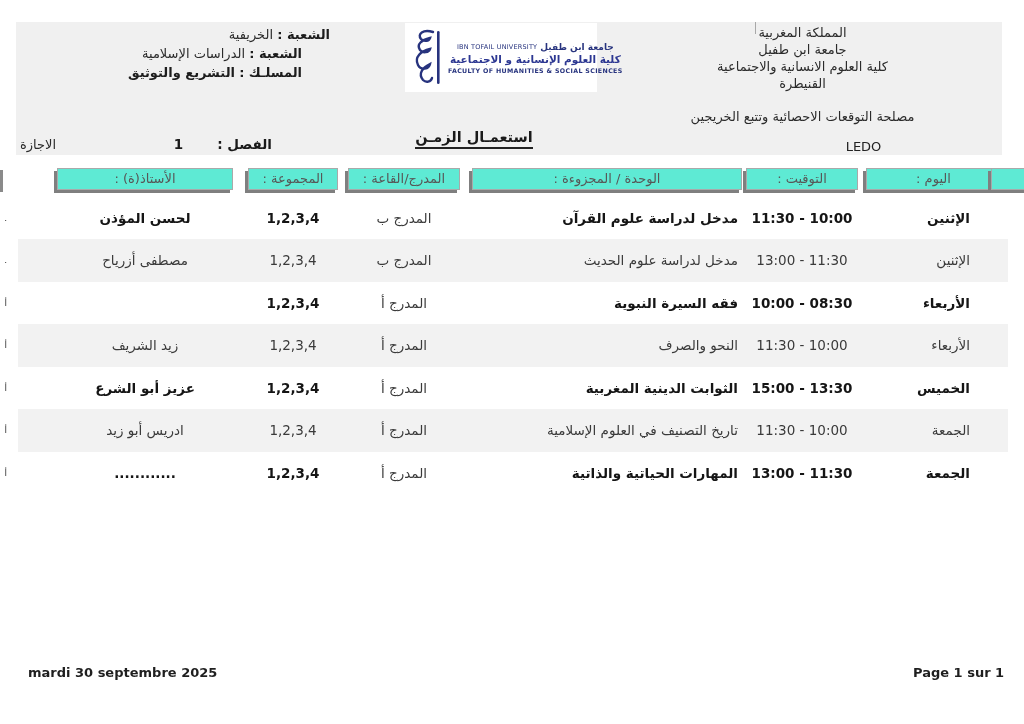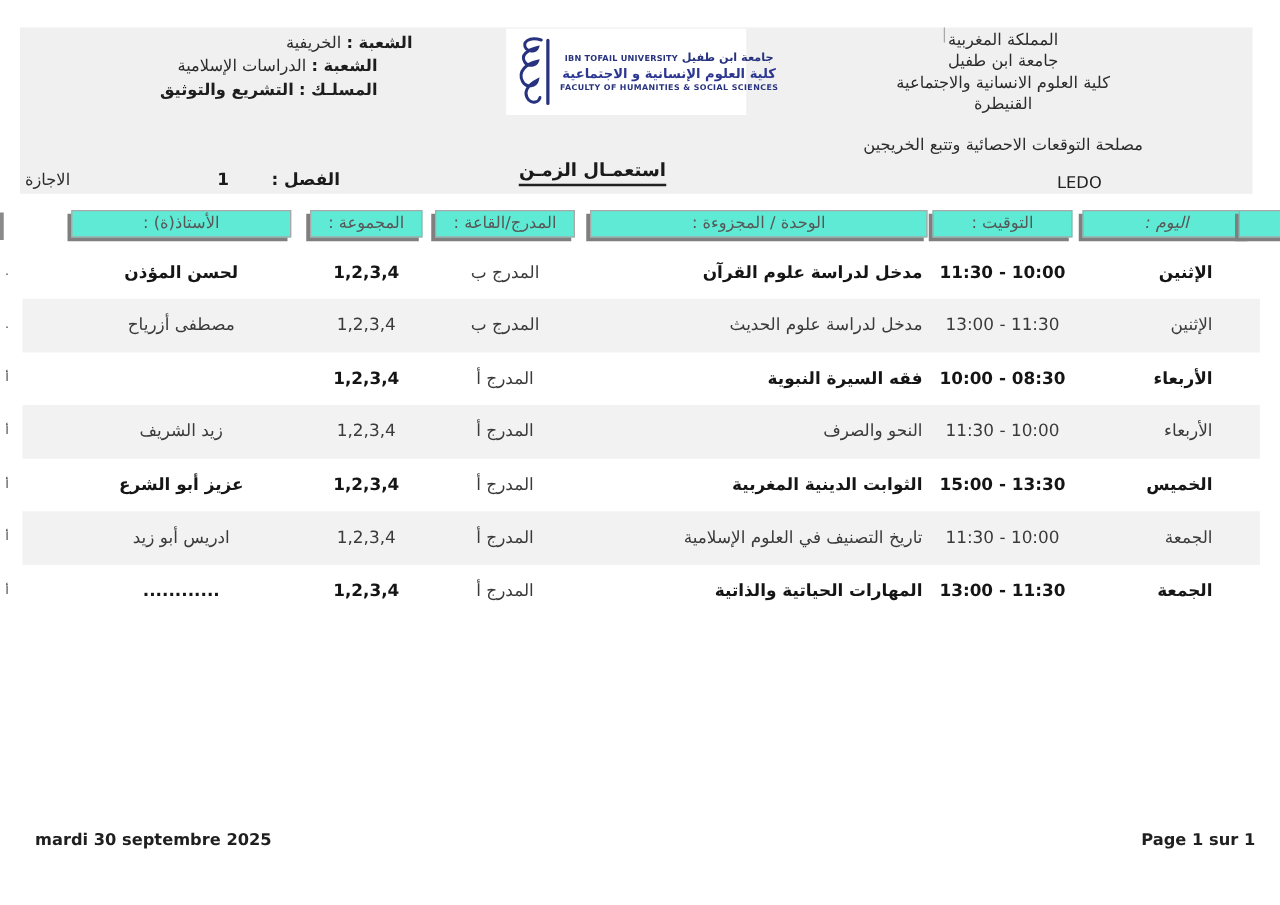--- a/index.html
+++ b/index.html
@@ -15,41 +15,41 @@
   .left-info{position:absolute;top:25px;right:694px;width:300px;direction:rtl;text-align:right;font-size:13px;line-height:19px;color:#2b2b2b;}
   .left-info .lbl{font-weight:700;color:#1d1d1d;}
   .left-info .indent{padding-right:28px;}
   .left-info .vb{font-weight:700;color:#1d1d1d;}
 
   
   .logo-box{position:absolute;left:405px;top:23px;width:192px;height:69px;background:#ffffff;display:flex;align-items:center;gap:5px;padding:0 4px;box-sizing:border-box;}
   .logo-mark{flex:0 0 auto;}
   .logo-text{display:flex;flex-direction:column;align-items:center;justify-content:center;flex:1;}
   .logo-l1{display:flex;align-items:center;gap:3px;white-space:nowrap;}
-  .l1-en{font-size:6.5px;font-weight:700;color:#27337e;letter-spacing:.2px;}
+  .l1-en{font-size:6.5px;font-weight:400;color:#27337e;letter-spacing:.2px;}
   .l1-ar{font-size:9px;font-weight:700;color:#27337e;}
   .logo-l2{font-size:10.5px;font-weight:700;color:#2c3792;margin-top:1px;white-space:nowrap;}
   .logo-l3{font-size:6.3px;font-weight:700;color:#27337e;letter-spacing:.35px;margin-top:2px;white-space:nowrap;}
 
   
   .right-info{position:absolute;left:655px;top:24px;width:295px;direction:rtl;text-align:center;font-size:13px;line-height:17px;color:#2b2b2b;}
   .right-info .service{margin-top:16px;}
   .vline{position:absolute;left:755px;top:22px;width:1px;height:12px;background:#a8a8a8;}
   .ledo{position:absolute;left:836px;top:139px;width:55px;text-align:center;font-size:13px;color:#222;}
 
   
   .degree{position:absolute;left:20px;top:137px;font-size:13px;color:#2b2b2b;}
   .semester{position:absolute;right:752px;top:136px;direction:rtl;display:flex;gap:34px;font-size:13.5px;font-weight:700;color:#1a1a1a;}
   .doc-title{position:absolute;left:400px;top:129px;width:148px;text-align:center;font-size:14.5px;font-weight:700;color:#1a1a1a;direction:rtl;}
   .doc-title span{border-bottom:2px solid #222;padding-bottom:2px;}
 
   
   .hcell{position:absolute;top:168px;height:22px;background:#5eead4;border:1px solid #a9a9a9;box-shadow:-3px 3px 0 #7f7f7f;box-sizing:border-box;
          font-size:13px;color:#575757;text-align:center;line-height:20px;direction:rtl;white-space:nowrap;}
-  .h-day{left:866px;width:135px;font-style:italic;}
+  .h-day{left:866px;width:135px;}
   .h-time{left:746px;width:112px;}
   .h-unit{left:472px;width:270px;}
   .h-room{left:348px;width:112px;}
   .h-group{left:248px;width:90px;}
   .h-prof{left:57px;width:176px;}
   .h-clip{left:991px;width:45px;}
   .h-sliver{position:absolute;left:0;top:170px;width:3px;height:22px;background:#8a8a8a;}
 
   
   .row{position:absolute;left:0;width:1024px;height:43px;}

